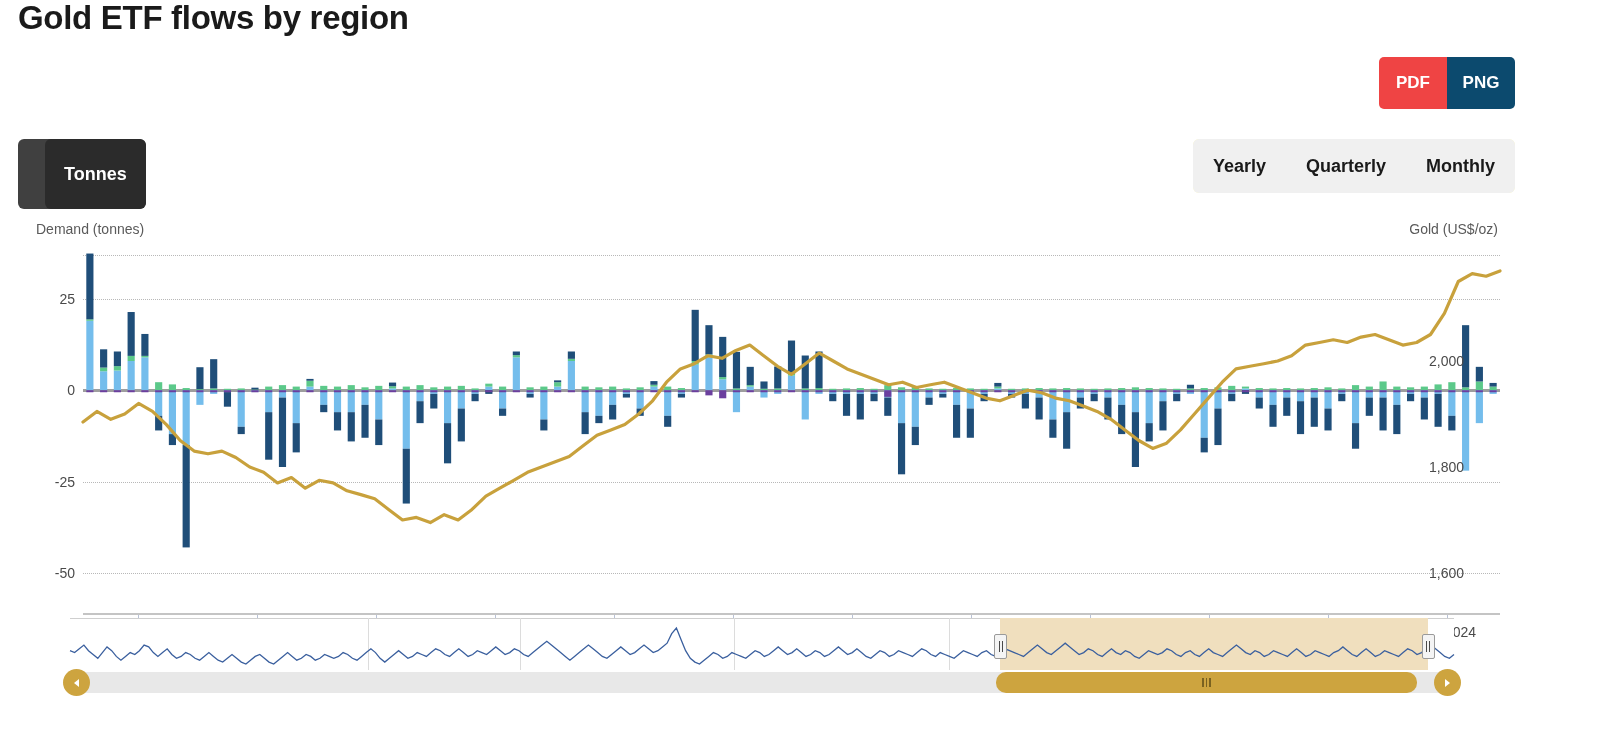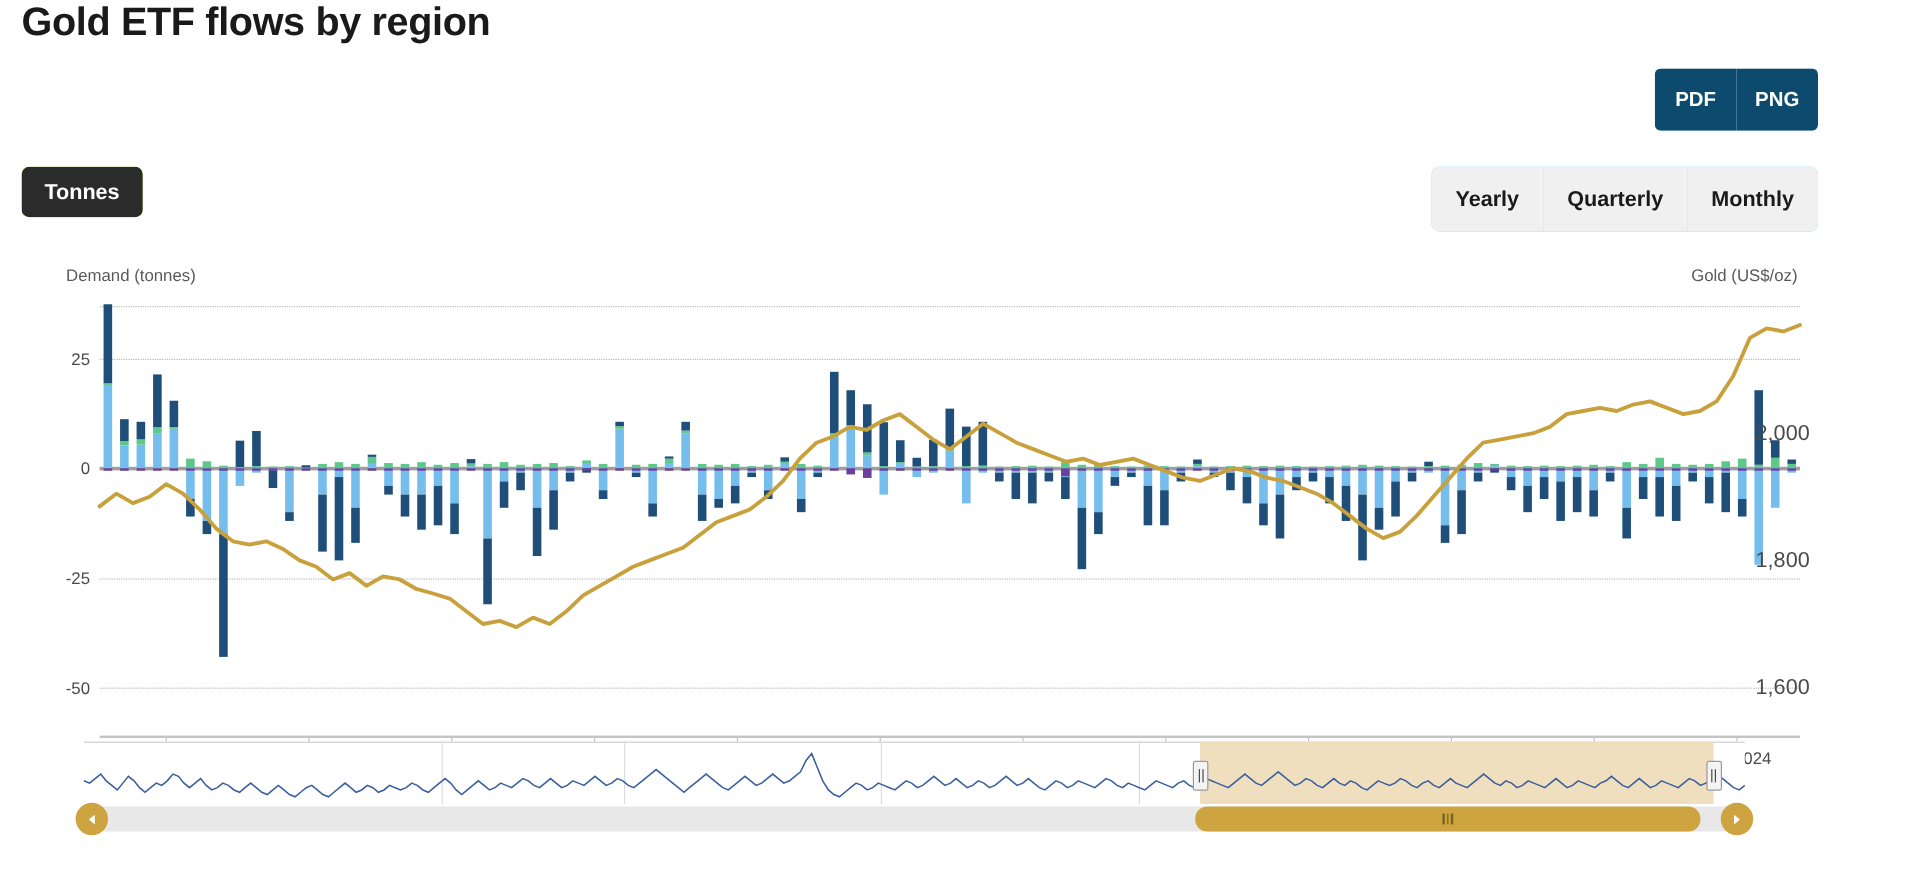--- a/index.html
+++ b/index.html
@@ -38,38 +38,39 @@
   }
   .export-btn {
     width: 68px; height: 52px;
     display: flex; align-items: center; justify-content: center;
     font-size: 17px; font-weight: bold;
     color: #ffffff;
     cursor: pointer;
     border: none;
     font-family: "Liberation Sans", sans-serif;
   }
-  .export-pdf { background: #0c4a6e; }
+  .export-pdf { background: #ef4444; }
   .export-png { background: #0c4a6e; }
 
   
   .unit-group {
     position: absolute;
     left: 18px; top: 139px;
     display: flex;
-    background: #bef264;
+    background: #404040;
     border-radius: 6px;
     overflow: hidden;
-    height: 42px;
+    height: 70px;
+    padding-left: 27px;
   }
   .freq-group {
     position: absolute;
     right: 85px; top: 139px;
     display: flex;
-    background: #7dd3fc;
+    background: #fef9c3;
     border-radius: 6px;
     overflow: hidden;
     height: 54px;
   }
   .tg-btn {
     display: flex; align-items: center; justify-content: center;
     padding: 0 19px;
     font-size: 18px;
     font-weight: bold;
     color: #1a1a1a;
@@ -91,42 +92,42 @@
     position: absolute;
     left: 0; top: 215px;
     width: 1600px; height: 380px;
   }
   .axis-title {
     position: absolute;
     font-size: 14px;
     color: #5a5a5a;
     white-space: nowrap;
   }
-  .axis-title.left { left: 36px; top: 6px; margin-left: 19px; }
+  .axis-title.left { left: 36px; top: 6px; }
   .axis-title.right { right: 102px; top: 6px; }
 
   .plot {
     position: absolute;
     left: 83px; top: 40px;
     width: 1417px; height: 318px;
   }
   .gridline {
     position: absolute;
     left: 0; width: 100%;
     height: 0;
     border-top: 1px dotted #b8b8b8;
   }
   .zeroline {
     position: absolute;
     left: 0; width: 100%;
     height: 3px;
     background: #9e9e9e;
   }
   .ytick-l { position: absolute; right: 1525px; font-size: 14px; color: #4a4a4a; transform: translateY(-50%); white-space: nowrap; margin-left: 43px; }
-  .ytick-r { position: absolute; left: 1429px; font-size: 18px; color: #4a4a4a; transform: translateY(-50%); white-space: nowrap; margin-left: 34px; }
+  .ytick-r { position: absolute; left: 1429px; font-size: 14px; color: #4a4a4a; transform: translateY(-50%); white-space: nowrap; }
 
   .xaxis-line {
     position: absolute;
     left: 83px; top: 398px;
     width: 1417px; height: 2px;
     background: #c4c4c4;
   }
   .xtick-mark {
     position: absolute;
     top: 400px;

